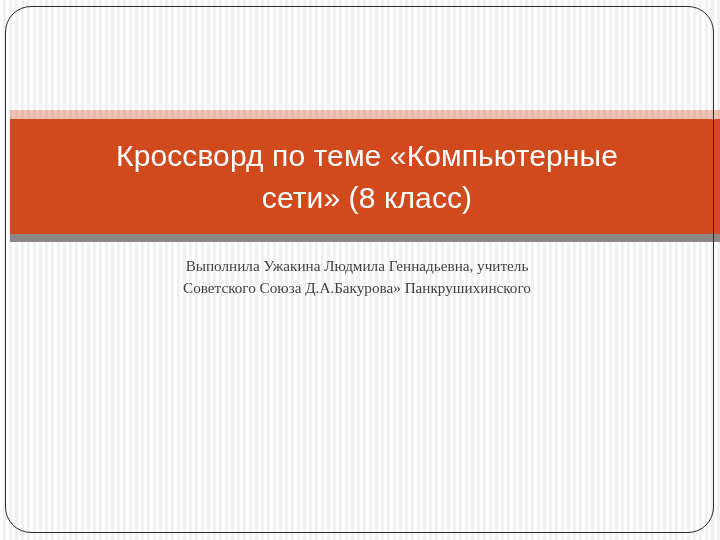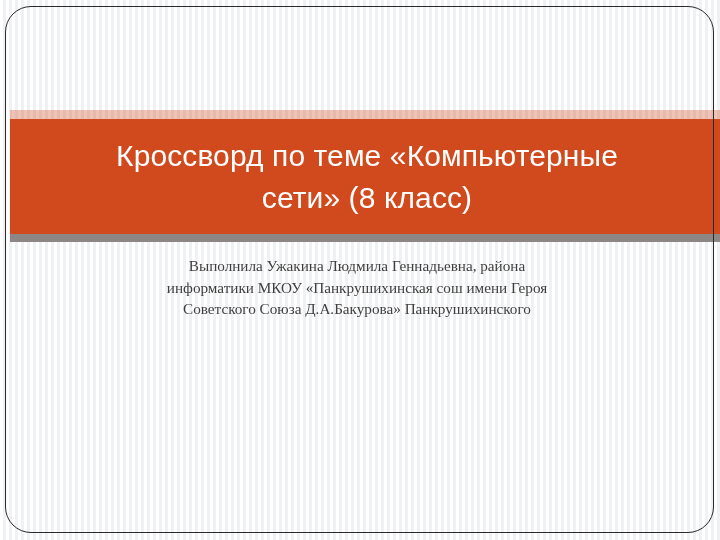--- a/index.html
+++ b/index.html
@@ -117,18 +117,17 @@
         <div>Кроссворд по теме «Компьютерные</div>
         <div>сети» (8 класс)</div>
       </div>
     </div>
 
     <div id="gray-strip"></div>
 
   </div>
 
   <div id="subtitle-block">
-    <div class="subtitle-line">Выполнила Ужакина Людмила Геннадьевна, района</div>
-    <div class="subtitle-line">информатики МКОУ «Панкрушихинская сош имени Героя</div>
+    <div class="subtitle-line">Выполнила Ужакина Людмила Геннадьевна, учитель</div>
     <div class="subtitle-line">Советского Союза Д.А.Бакурова» Панкрушихинского</div>
   </div>
 
 </div>
 
 </body></html>

